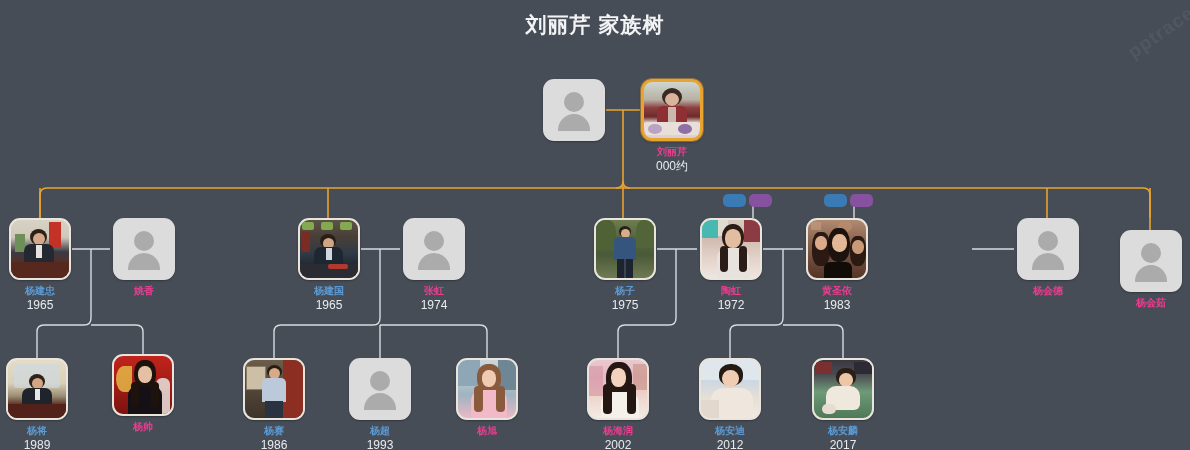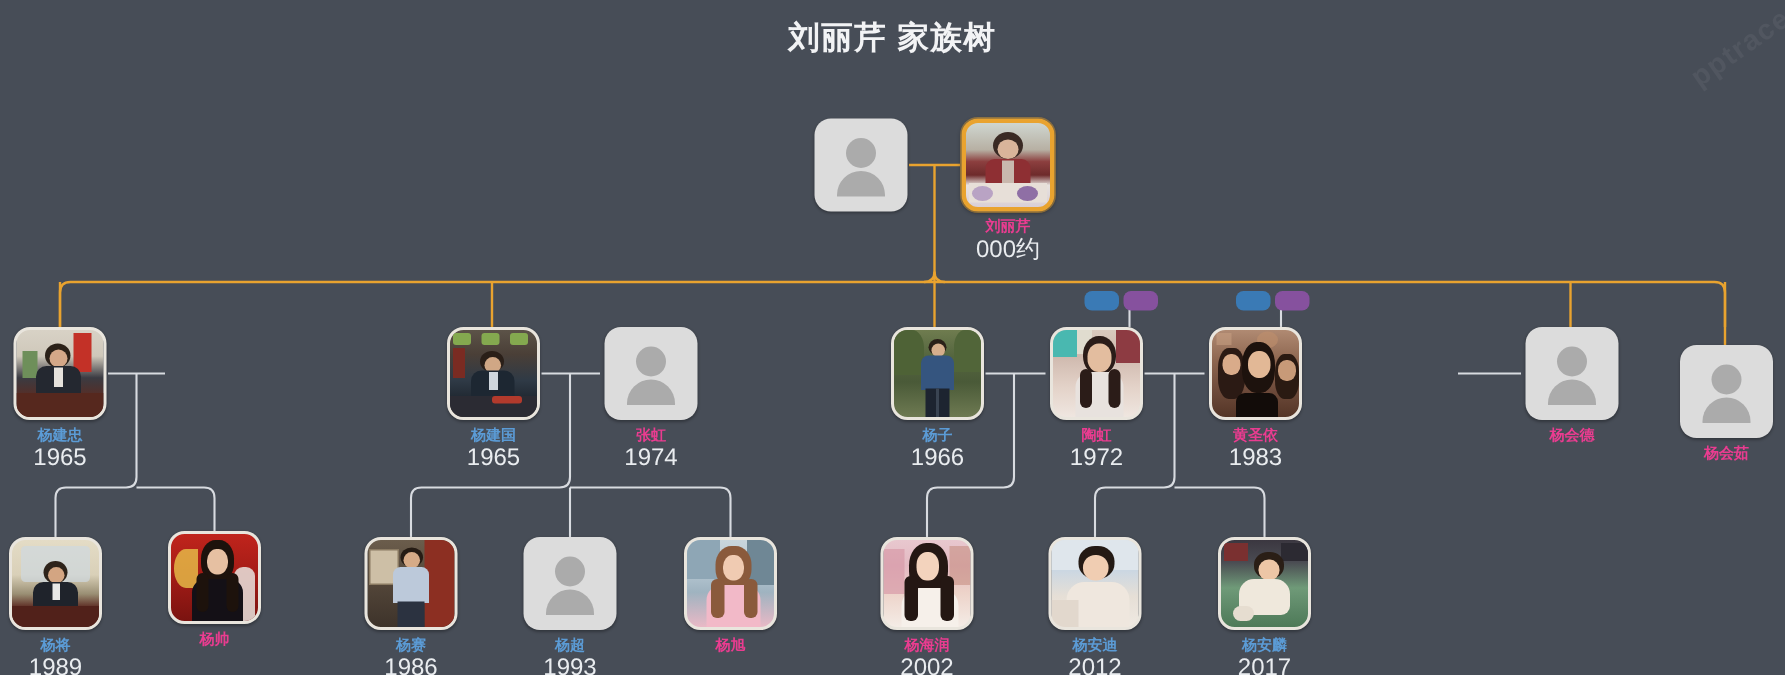--- a/index.html
+++ b/index.html
@@ -103,21 +103,21 @@
   .pname {
     margin-top: 3px;
     font-size: 10px;
     font-weight: bold;
     line-height: 15px;
     white-space: nowrap;
   }
   .pname.m { color: #5b9bd5; }
   .pname.f { color: #ea3c90; }
   .pyear {
-    font-size: 16px;
+    font-size: 12px;
     color: #e9ecef;
     line-height: 15px;
     white-space: nowrap;
   }
   
   .badge-pair {
     position: absolute;
     display: flex;
     align-items: center;
     gap: 3px;
@@ -223,20 +223,28 @@
         <i style="left:22px;top:13px;width:12px;height:12px;border-radius:50%;background:#d4a888;"></i>
         <i style="left:13px;top:24px;width:30px;height:18px;background:#242830;border-radius:7px 7px 0 0;"></i>
         <i style="left:25px;top:25px;width:6px;height:13px;background:#e6e2dc;"></i>
         <i style="left:0px;top:42px;width:58px;height:16px;background:#56281e;"></i>
       </span>
     </div>
     <div class="pname m">杨建忠</div>
     <div class="pyear">1965</div>
   </div>
 
+  <div class="node" style="left:110px; top:218px;">
+    <div class="avatar">
+      <span class="ph-head"></span>
+      <span class="ph-body"></span>
+    </div>
+    <div class="pname f">姚香</div>
+    <div class="pyear"></div>
+  </div>
 
   <div class="node" style="left:295px; top:218px;">
     <div class="avatar photo" style="background:linear-gradient(180deg,#5c5348 0%,#4a3f37 28%,#2f3a46 58%,#1f2730 80%,#3b3027 100%);">
       <span class="pimg">
         <i style="left:2px;top:2px;width:12px;height:8px;background:#84a94f;border-radius:2px;"></i>
         <i style="left:21px;top:2px;width:12px;height:8px;background:#84a94f;border-radius:2px;"></i>
         <i style="left:40px;top:2px;width:12px;height:8px;background:#84a94f;border-radius:2px;"></i>
         <i style="left:2px;top:12px;width:8px;height:20px;background:#7a2b22;"></i>
         <i style="left:20px;top:14px;width:16px;height:14px;border-radius:50%;background:#2a1f18;"></i>
         <i style="left:23px;top:18px;width:11px;height:11px;border-radius:50%;background:#d0a785;"></i>
@@ -265,21 +273,21 @@
         <i style="left:0px;top:0px;width:20px;height:30px;background:#4e6236;border-radius:0 40% 0 0;"></i>
         <i style="left:40px;top:0px;width:18px;height:28px;background:#516539;border-radius:40% 0 0 0;"></i>
         <i style="left:23px;top:6px;width:12px;height:11px;border-radius:50%;background:#2a2018;"></i>
         <i style="left:25px;top:9px;width:9px;height:9px;border-radius:50%;background:#d6ae8c;"></i>
         <i style="left:18px;top:17px;width:22px;height:23px;background:#35557f;border-radius:5px 5px 0 0;"></i>
         <i style="left:21px;top:39px;width:16px;height:19px;background:#1d2430;"></i>
         <i style="left:28px;top:39px;width:2px;height:19px;background:#3a4452;"></i>
       </span>
     </div>
     <div class="pname m">杨子</div>
-    <div class="pyear">1966</div>
+    <div class="pyear">1975</div>
   </div>
 
   <div class="node" style="left:697px; top:218px;">
     <div class="avatar photo" style="background:linear-gradient(180deg,#d9c9bd 0%,#cfb9ae 30%,#e3d2c8 65%,#efe6e0 100%);">
       <span class="pimg">
         <i style="left:0px;top:0px;width:16px;height:18px;background:#49b8b0;"></i>
         <i style="left:16px;top:0px;width:10px;height:16px;background:#e0dccf;"></i>
         <i style="left:42px;top:0px;width:16px;height:22px;background:#8d3b42;"></i>
         <i style="left:20px;top:4px;width:22px;height:26px;border-radius:48%;background:#2b1c18;"></i>
         <i style="left:23px;top:9px;width:16px;height:19px;border-radius:46%;background:#e3bd9f;"></i>

